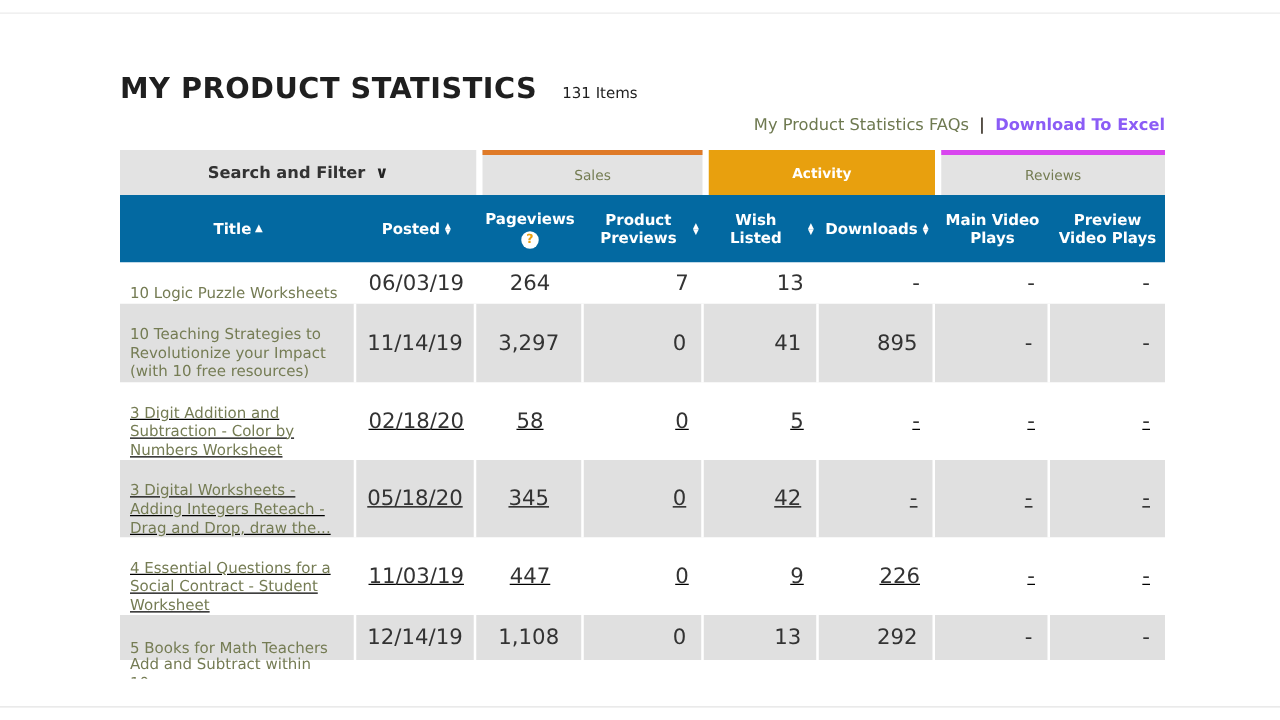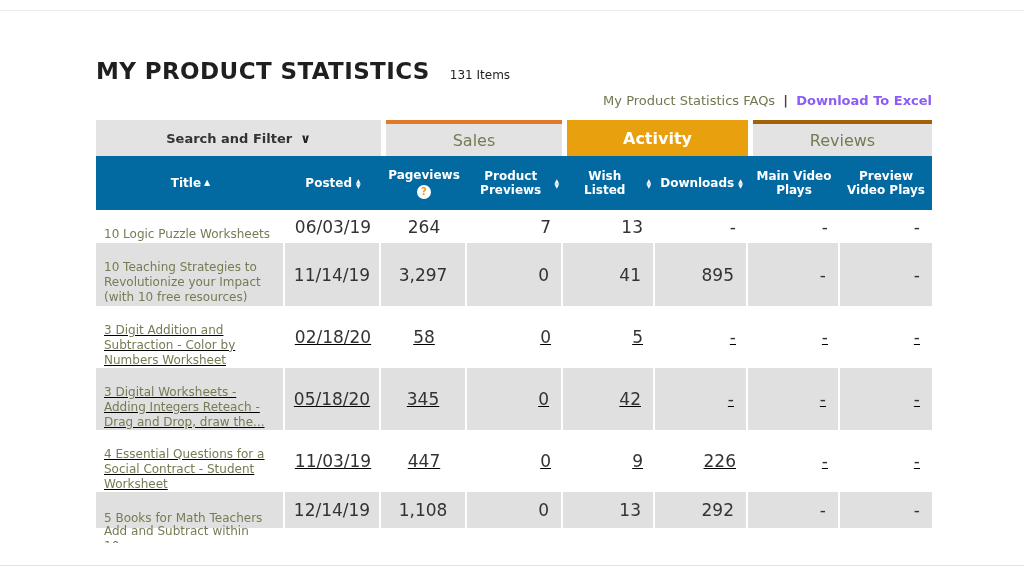--- a/index.html
+++ b/index.html
@@ -15,26 +15,26 @@
 
   .links-line { position:absolute; top:93px; right:92px; font-size:13px; }
   .faq-link { color:#6e7950; text-decoration:none; cursor:pointer; }
   .link-sep { color:#4a4339; font-weight:bold; margin:0 4px; }
   .dl-link { color:#8b5cf6; font-weight:bold; text-decoration:none; cursor:pointer; }
 
   .table-wrap { position:absolute; left:96px; top:120px; width:836px; height:423px; overflow:hidden; }
 
   .tabs { display:flex; height:36px; }
   .tab { height:36px; background:#e3e3e3; display:flex; align-items:center; justify-content:center;
-    font-size:16px; color:#747c52; cursor:pointer; }
+    font-size:11px; color:#747c52; cursor:pointer; }
   .tab + .tab { margin-left:5px; }
   .tab-search { width:285px; color:#333; font-weight:600; font-size:13px; }
   .tab-sales { width:176px; border-top:4px solid #df7a28; }
   .tab-activity { width:181px; background:#e8a00e; color:#fff; font-weight:bold; }
-  .tab-reviews { width:179px; border-top:4px solid #a16207; }
+  .tab-reviews { width:179px; border-top:4px solid #d946ef; }
   .chevron { font-weight:bold; margin-left:8px; font-size:13px; color:#222; }
 
   .thead { display:flex; height:54px; background:#0369a1; color:#fff; font-size:12px; font-weight:bold; }
   .th { display:flex; align-items:center; justify-content:center; text-align:center;
     line-height:14px; cursor:pointer; padding:0 4px; }
   .sort { display:inline-flex; flex-direction:column; margin-left:4px; line-height:5px; }
   .sort span { font-size:6px; }
   .asc { font-size:8px; margin-left:3px; }
   .th-stack { flex-direction:column; }
   .help-badge { width:14px; height:14px; border-radius:50%; background:#fff; color:#e8a00e;

